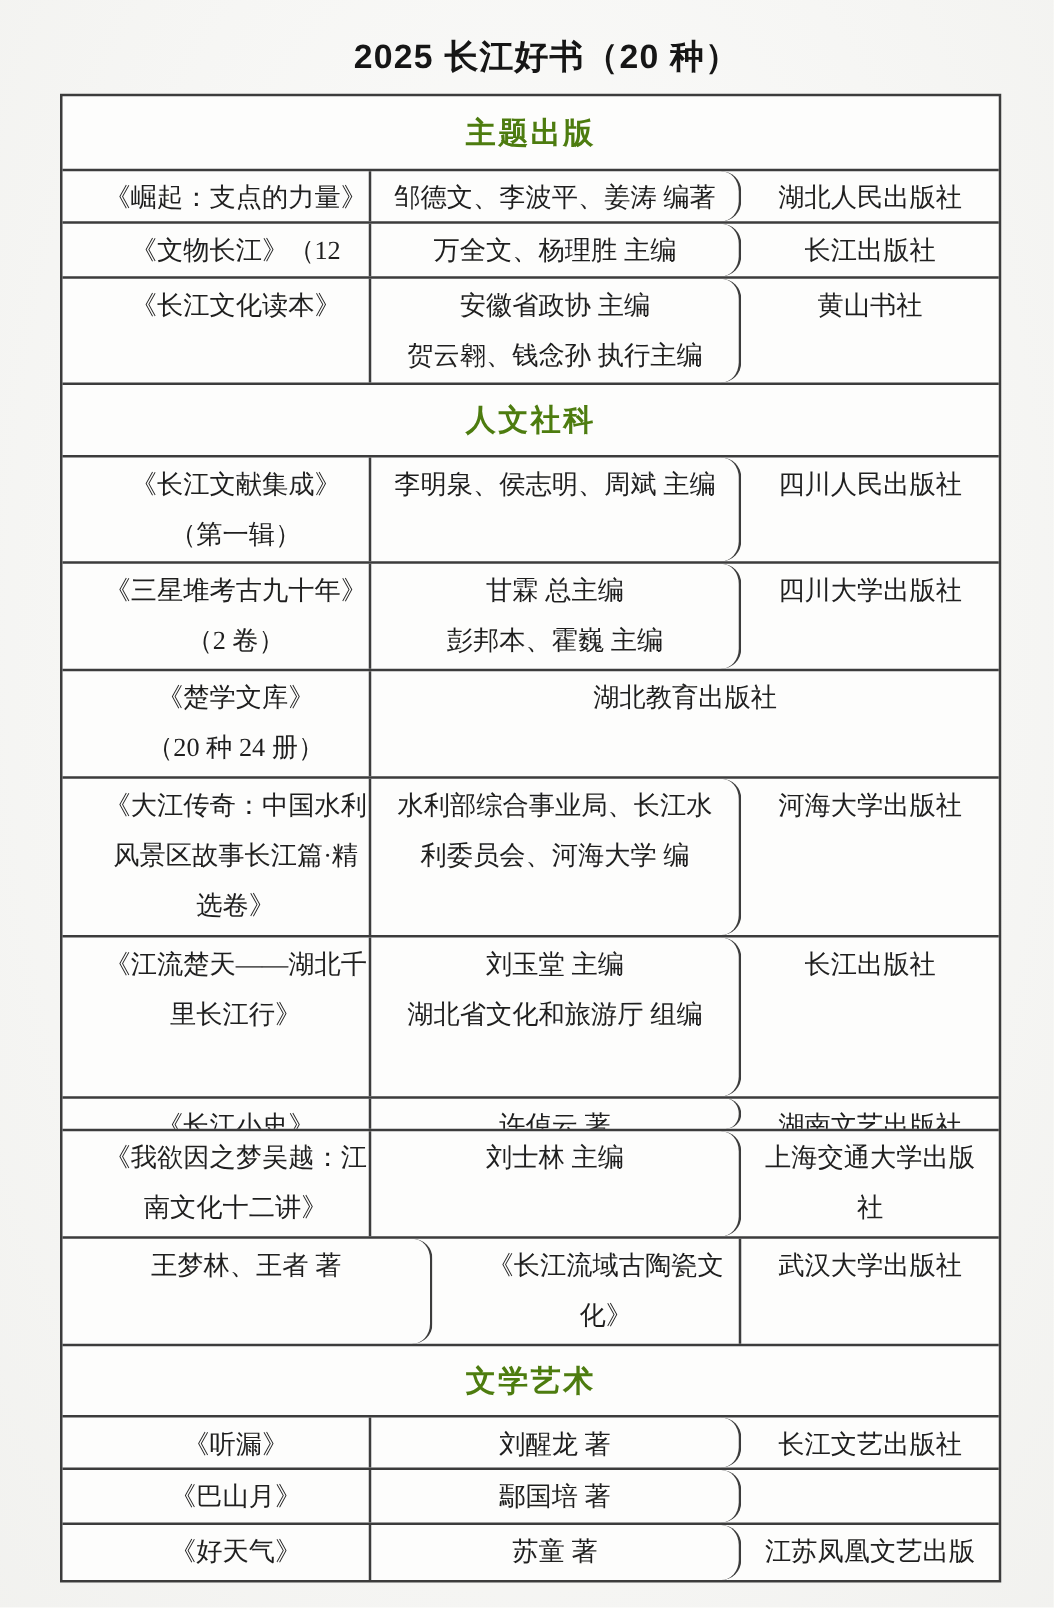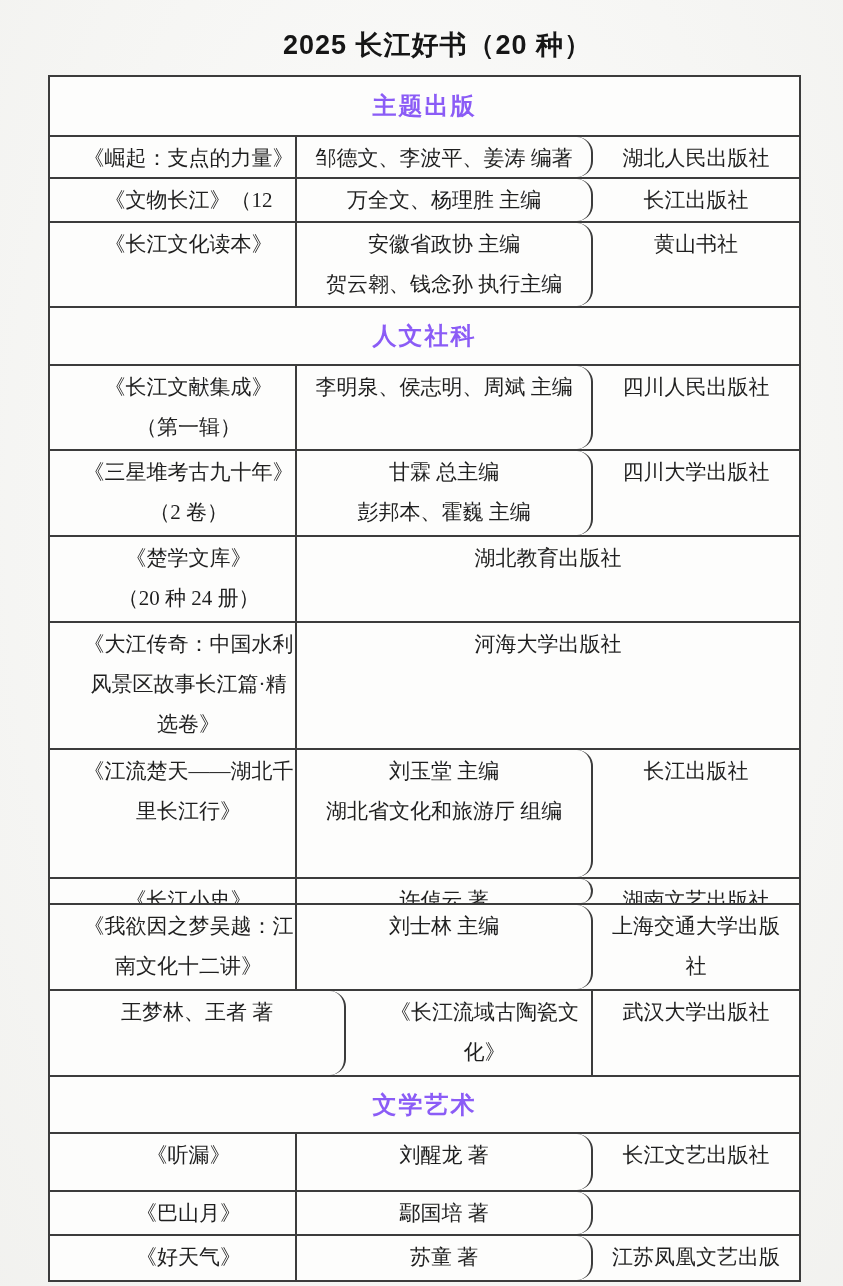--- a/index.html
+++ b/index.html
@@ -51,21 +51,21 @@
     border-top: none;
   }
   .sec {
     display: flex;
     align-items: center;
     justify-content: center;
     font-family: "Liberation Sans", "DejaVu Sans", sans-serif;
     font-weight: 700;
     font-size: 24px;
     letter-spacing: 2px;
-    color: #8b5cf6;
+    color: #4d7c0f;
   }
   .row {
     display: flex;
     align-items: stretch;
   }
   .cell {
     box-sizing: border-box;
     padding-top: 1px;
     text-align: center;
     font-size: 21px;
@@ -137,20 +137,22 @@
     <div class="row" style="height:86px">
       <div class="cell c1">《楚学文库》
 （20 种 24 册）</div>
       <div class="cell c3">湖北教育出版社</div>
     </div>
 
     <div class="row" style="height:127px">
       <div class="cell c1">《大江传奇：中国水利
 风景区故事长江篇·精
 选卷》</div>
+      <div class="cell c2">水利部综合事业局、长江水
+利委员会、河海大学 编</div>
       <div class="cell c3">河海大学出版社</div>
     </div>
 
     <div class="row" style="height:129px">
       <div class="cell c1">《江流楚天——湖北千
 里长江行》</div>
       <div class="cell c2">刘玉堂 主编
 湖北省文化和旅游厅 组编</div>
       <div class="cell c3">长江出版社</div>
     </div>
@@ -171,21 +173,21 @@
 
     <div class="row" style="height:86px">
       <div class="cell c2">王梦林、王者 著</div>
       <div class="cell c1">《长江流域古陶瓷文
 化》</div>
       <div class="cell c3">武汉大学出版社</div>
     </div>
 
     <div class="sec" style="height:57px">文学艺术</div>
 
-    <div class="row" style="height:58px">
+    <div class="row" style="height:42px">
       <div class="cell c1">《听漏》</div>
       <div class="cell c2">刘醒龙 著</div>
       <div class="cell c3">长江文艺出版社</div>
     </div>
 
     <div class="row" style="height:44px">
       <div class="cell c1">《巴山月》</div>
       <div class="cell c2">鄢国培 著</div>
     </div>
 

